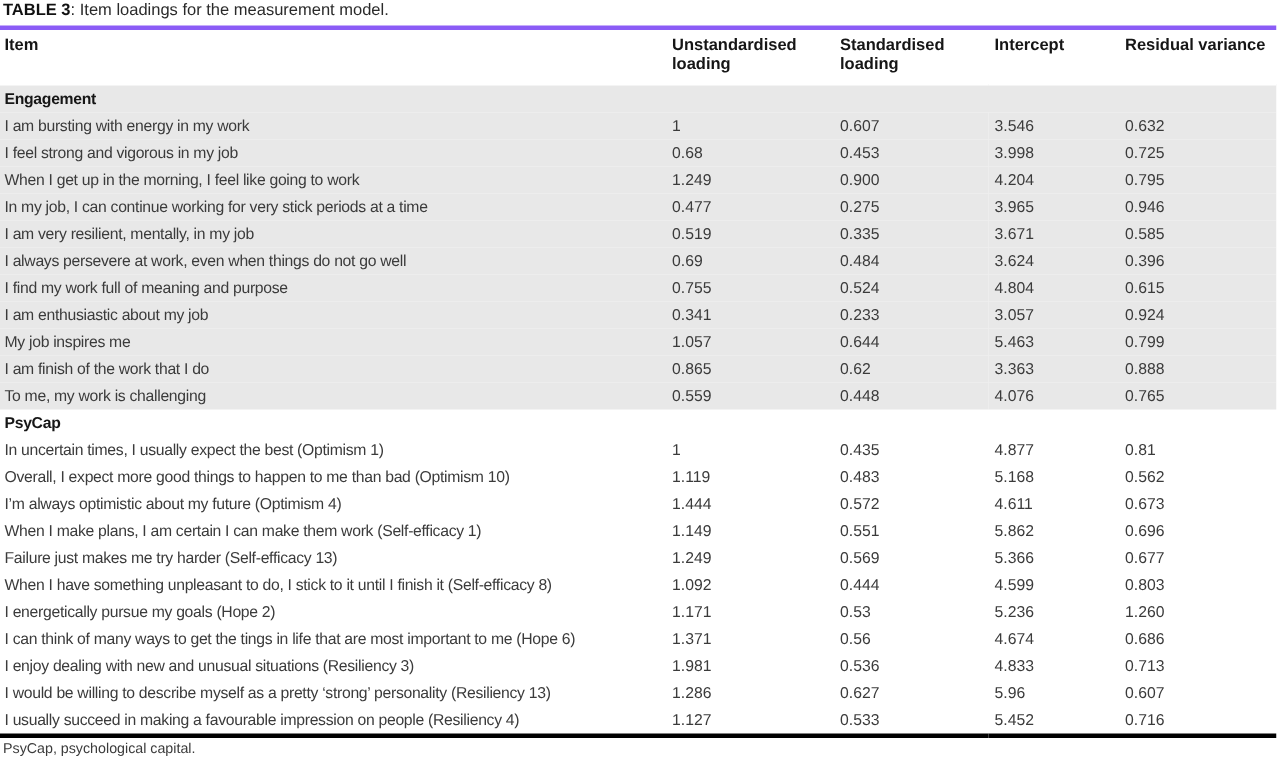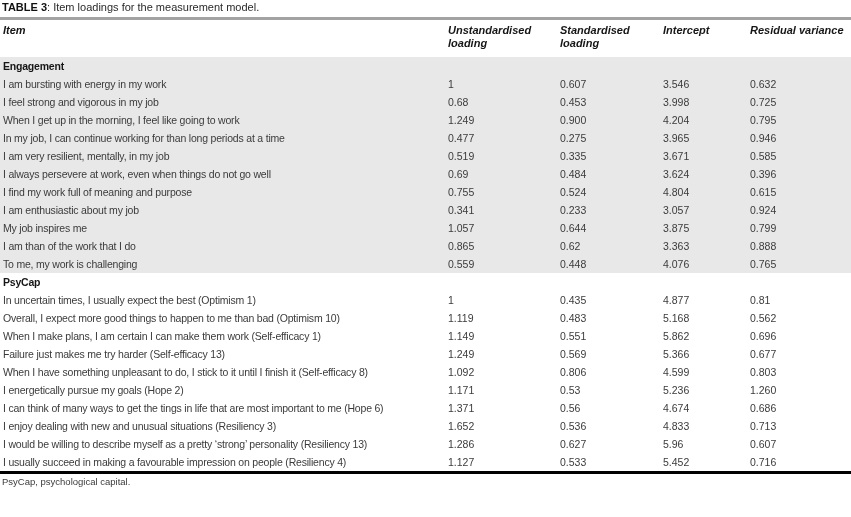--- a/index.html
+++ b/index.html
@@ -10,21 +10,21 @@
     color: #3b3b3b;
     overflow: hidden;
   }
   .table-wrap { width: 851px; }
 
   .title {
     font-size: 11px;
     line-height: 13px;
     padding: 1px 0 3px 2px;
     color: #2a2a2a;
-    border-bottom: 3px solid #a3a3a3;
+    border-bottom: 3px solid #8b5cf6;
   }
   .title .title-label { font-weight: bold; color: #111; }
 
   table {
     width: 851px;
     border-collapse: collapse;
     table-layout: fixed;
   }
   col.c-item { width: 444px; }
   col.c-unstd { width: 112px; }
@@ -35,21 +35,20 @@
   thead th {
     font-size: 11px;
     line-height: 13px;
     font-weight: bold;
     color: #161616;
     text-align: left;
     vertical-align: top;
     padding: 4px 6px 5px 4px;
     border-bottom: 1px solid #000;
     height: 31px;
-    font-style: italic;
   }
   thead th.h-item { padding-left: 3px; }
 
   tbody td {
     font-size: 10.5px;
     height: 18px;
     line-height: 18px;
     vertical-align: middle;
     white-space: nowrap;
     padding: 0 0 0 4px;
@@ -113,21 +112,21 @@
           <td class="num">0.725</td>
         </tr>
         <tr class="shaded">
           <td class="item">When I get up in the morning, I feel like going to work</td>
           <td class="num">1.249</td>
           <td class="num">0.900</td>
           <td class="num">4.204</td>
           <td class="num">0.795</td>
         </tr>
         <tr class="shaded">
-          <td class="item">In my job, I can continue working for than long periods at a time</td>
+          <td class="item">In my job, I can continue working for very stick periods at a time</td>
           <td class="num">0.477</td>
           <td class="num">0.275</td>
           <td class="num">3.965</td>
           <td class="num">0.946</td>
         </tr>
         <tr class="shaded">
           <td class="item">I am very resilient, mentally, in my job</td>
           <td class="num">0.519</td>
           <td class="num">0.335</td>
           <td class="num">3.671</td>
@@ -151,25 +150,25 @@
           <td class="item">I am enthusiastic about my job</td>
           <td class="num">0.341</td>
           <td class="num">0.233</td>
           <td class="num">3.057</td>
           <td class="num">0.924</td>
         </tr>
         <tr class="shaded">
           <td class="item">My job inspires me</td>
           <td class="num">1.057</td>
           <td class="num">0.644</td>
-          <td class="num">3.875</td>
+          <td class="num">5.463</td>
           <td class="num">0.799</td>
         </tr>
         <tr class="shaded">
-          <td class="item">I am than of the work that I do</td>
+          <td class="item">I am finish of the work that I do</td>
           <td class="num">0.865</td>
           <td class="num">0.62</td>
           <td class="num">3.363</td>
           <td class="num">0.888</td>
         </tr>
         <tr class="shaded">
           <td class="item">To me, my work is challenging</td>
           <td class="num">0.559</td>
           <td class="num">0.448</td>
           <td class="num">4.076</td>
@@ -186,57 +185,64 @@
           <td class="num">0.81</td>
         </tr>
         <tr class="">
           <td class="item">Overall, I expect more good things to happen to me than bad (Optimism 10)</td>
           <td class="num">1.119</td>
           <td class="num">0.483</td>
           <td class="num">5.168</td>
           <td class="num">0.562</td>
         </tr>
         <tr class="">
+          <td class="item">I’m always optimistic about my future (Optimism 4)</td>
+          <td class="num">1.444</td>
+          <td class="num">0.572</td>
+          <td class="num">4.611</td>
+          <td class="num">0.673</td>
+        </tr>
+        <tr class="">
           <td class="item">When I make plans, I am certain I can make them work (Self-efficacy 1)</td>
           <td class="num">1.149</td>
           <td class="num">0.551</td>
           <td class="num">5.862</td>
           <td class="num">0.696</td>
         </tr>
         <tr class="">
           <td class="item">Failure just makes me try harder (Self-efficacy 13)</td>
           <td class="num">1.249</td>
           <td class="num">0.569</td>
           <td class="num">5.366</td>
           <td class="num">0.677</td>
         </tr>
         <tr class="">
           <td class="item">When I have something unpleasant to do, I stick to it until I finish it (Self-efficacy 8)</td>
           <td class="num">1.092</td>
-          <td class="num">0.806</td>
+          <td class="num">0.444</td>
           <td class="num">4.599</td>
           <td class="num">0.803</td>
         </tr>
         <tr class="">
           <td class="item">I energetically pursue my goals (Hope 2)</td>
           <td class="num">1.171</td>
           <td class="num">0.53</td>
           <td class="num">5.236</td>
           <td class="num">1.260</td>
         </tr>
         <tr class="">
           <td class="item">I can think of many ways to get the tings in life that are most important to me (Hope 6)</td>
           <td class="num">1.371</td>
           <td class="num">0.56</td>
           <td class="num">4.674</td>
           <td class="num">0.686</td>
         </tr>
         <tr class="">
           <td class="item">I enjoy dealing with new and unusual situations (Resiliency 3)</td>
-          <td class="num">1.652</td>
+          <td class="num">1.981</td>
           <td class="num">0.536</td>
           <td class="num">4.833</td>
           <td class="num">0.713</td>
         </tr>
         <tr class="">
           <td class="item">I would be willing to describe myself as a pretty ‘strong’ personality (Resiliency 13)</td>
           <td class="num">1.286</td>
           <td class="num">0.627</td>
           <td class="num">5.96</td>
           <td class="num">0.607</td>

